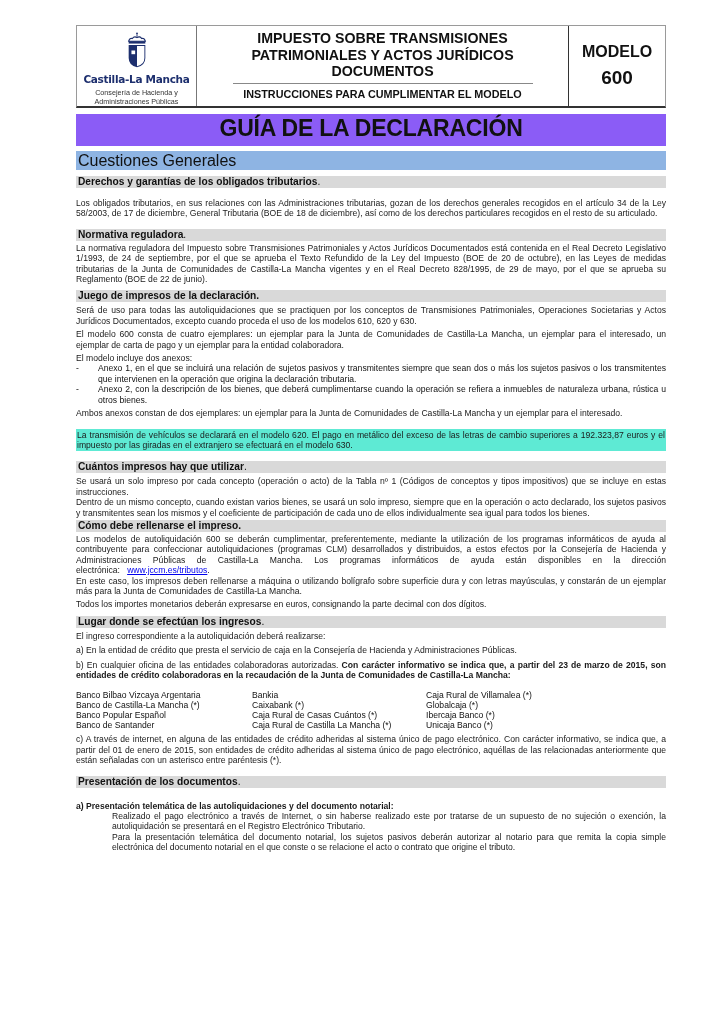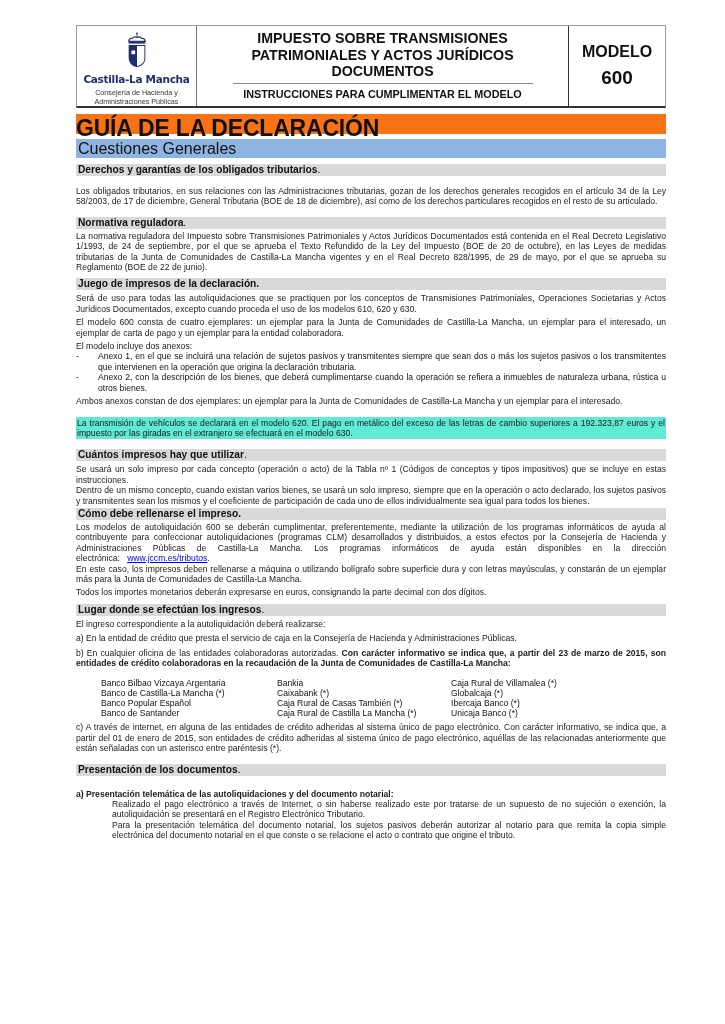--- a/index.html
+++ b/index.html
@@ -15,37 +15,37 @@
   .logo-name { font-family: "DejaVu Sans", sans-serif; font-weight: bold; font-size: 10.5px; color: #1d2f6e; margin-top: 4px; letter-spacing: -0.3px; }
   .logo-sub { font-size: 7.2px; color: #333; text-align: center; line-height: 9px; margin-top: 3px; }
   .title-box { flex: 1; border-right: 1px solid #333; display: flex; flex-direction: column; align-items: center; padding-top: 4px; }
   .title-main { font-weight: bold; font-size: 14.2px; text-align: center; line-height: 16.5px; width: 300px; padding-bottom: 3px; border-bottom: 1px solid #888; }
   .title-sub { font-weight: bold; font-size: 10.8px; margin-top: 4px; }
   .modelo-box { width: 96px; display: flex; flex-direction: column; align-items: center; justify-content: center; }
   .modelo-label { font-weight: bold; font-size: 16px; }
   .modelo-num { font-weight: bold; font-size: 19px; margin-top: 6px; text-align: right; }
 
   
-  .guide-band { margin-top: 6px; height: 20px; background: #f97316; font-weight: bold; font-size: 23px; line-height: 29px; letter-spacing: -0.2px; }
+  .guide-band { margin-top: 6px; height: 32px; background: #8b5cf6; text-align: center; font-weight: bold; font-size: 23px; line-height: 29px; letter-spacing: -0.2px; }
   .general-band { margin-top: 5px; height: 19px; background: #8eb4e3; font-size: 16px; line-height: 19px; padding-left: 2px; }
   .sec-head { background: #d9d9d9; font-weight: bold; font-size: 10.2px; height: 12px; line-height: 12px; padding-left: 2px; }
   .sec-head .dot { font-weight: normal; }
 
   p, .line { font-size: 8.6px; line-height: 10.4px; text-align: justify; color: #1a1a1a; }
   .mt2 { margin-top: 2px; } .mt3 { margin-top: 3px; } .mt4 { margin-top: 4px; } .mt6 { margin-top: 6px; } .mt10 { margin-top: 10px; }
 
   .dash-item { display: flex; font-size: 8.6px; line-height: 10.4px; }
   .dash-item .dash { width: 22px; flex: none; }
   .dash-item .txt { flex: 1; text-align: justify; }
 
   .highlight { background: #5eead4; padding: 1px 1px; }
 
   a.link { color: #0000ee; text-decoration: underline; }
 
-  .banks { display: grid; grid-template-columns: 176px 174px 240px; font-size: 8.6px; line-height: 10px; margin-left: 25px; }
+  .banks { display: grid; grid-template-columns: 176px 174px 240px; font-size: 8.6px; line-height: 10px; }
   .bold { font-weight: bold; }
 
   .indent { padding-left: 36px; }
 </style>
 </head>
 <body>
 
 <div class="page">
 
   <div class="header">
@@ -117,21 +117,21 @@
   <p class="mt4">a) En la entidad de crédito que presta el servicio de caja en la Consejería de Hacienda y Administraciones Públicas.</p>
   <p class="mt4"><span>b) En cualquier oficina de las entidades colaboradoras autorizadas.</span> <span class="bold">Con carácter informativo se indica que, a partir del 23 de marzo de 2015, son entidades de crédito colaboradoras en la recaudación de la Junta de Comunidades de Castilla-La Mancha:</span></p>
   <div class="banks mt10">
     <span>Banco Bilbao Vizcaya Argentaria</span>
     <span>Bankia</span>
     <span>Caja Rural de Villamalea (*)</span>
     <span>Banco de Castilla-La Mancha (*)</span>
     <span>Caixabank (*)</span>
     <span>Globalcaja (*)</span>
     <span>Banco Popular Español</span>
-    <span>Caja Rural de Casas También (*)</span>
+    <span>Caja Rural de Casas Cuántos (*)</span>
     <span>Ibercaja Banco (*)</span>
     <span>Banco de Santander</span>
     <span>Caja Rural de Castilla La Mancha (*)</span>
     <span>Unicaja Banco (*)</span>
   </div>
   <p class="mt4">c) A través de internet, en alguna de las entidades de crédito adheridas al sistema único de pago electrónico. Con carácter informativo, se indica que, a partir del 01 de enero de 2015, son entidades de crédito adheridas al sistema único de pago electrónico, aquéllas de las relacionadas anteriormente que están señaladas con un asterisco entre paréntesis (*).</p>
 
   <div class="sec-head mt10"><span>Presentación de los documentos</span><span class="dot">.</span></div>
   <p class="bold mt10" style="margin-top:13px">a) Presentación telemática de las autoliquidaciones y del documento notarial:</p>
   <p class="indent">Realizado el pago electrónico a través de Internet, o sin haberse realizado este por tratarse de un supuesto de no sujeción o exención, la autoliquidación se presentará en el Registro Electrónico Tributario.</p>

